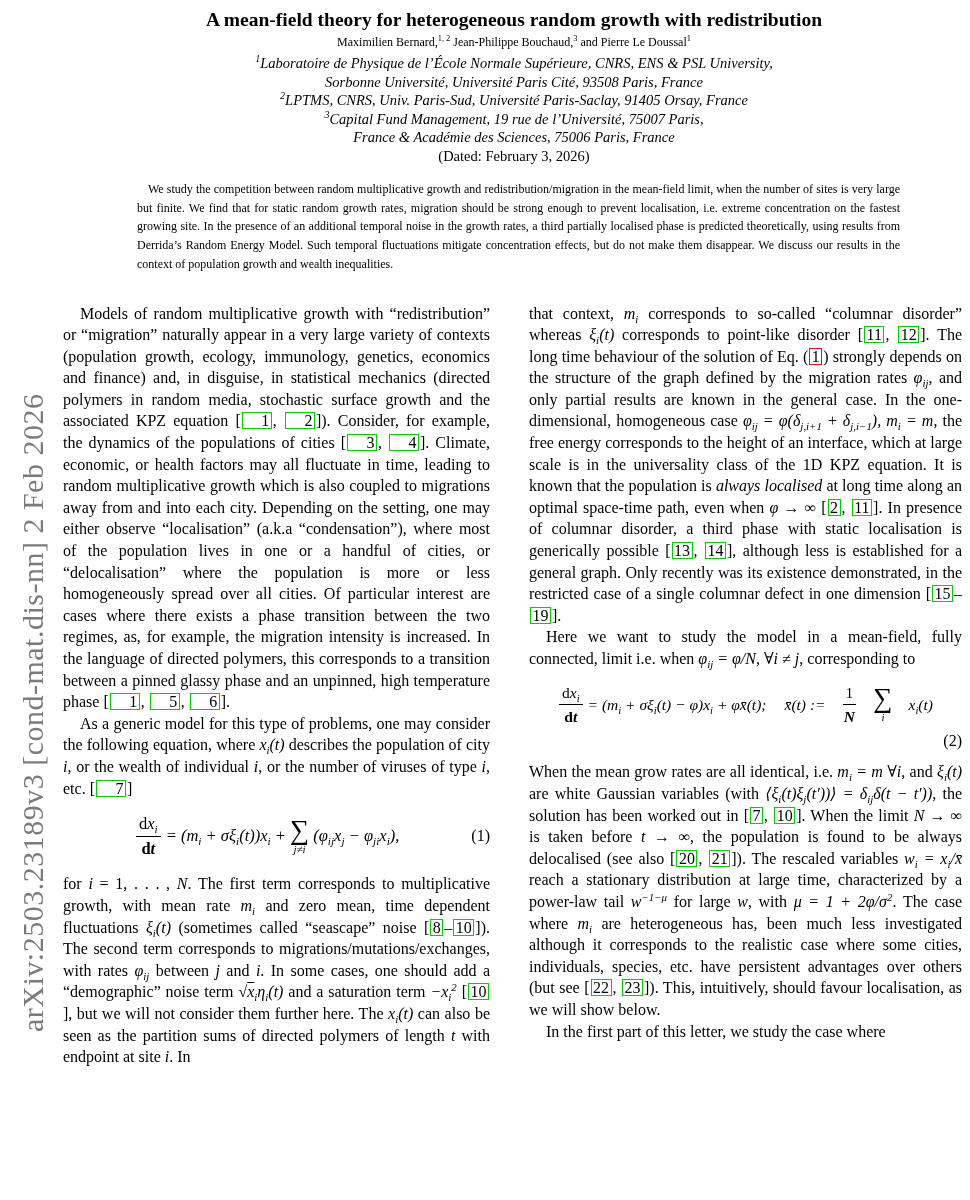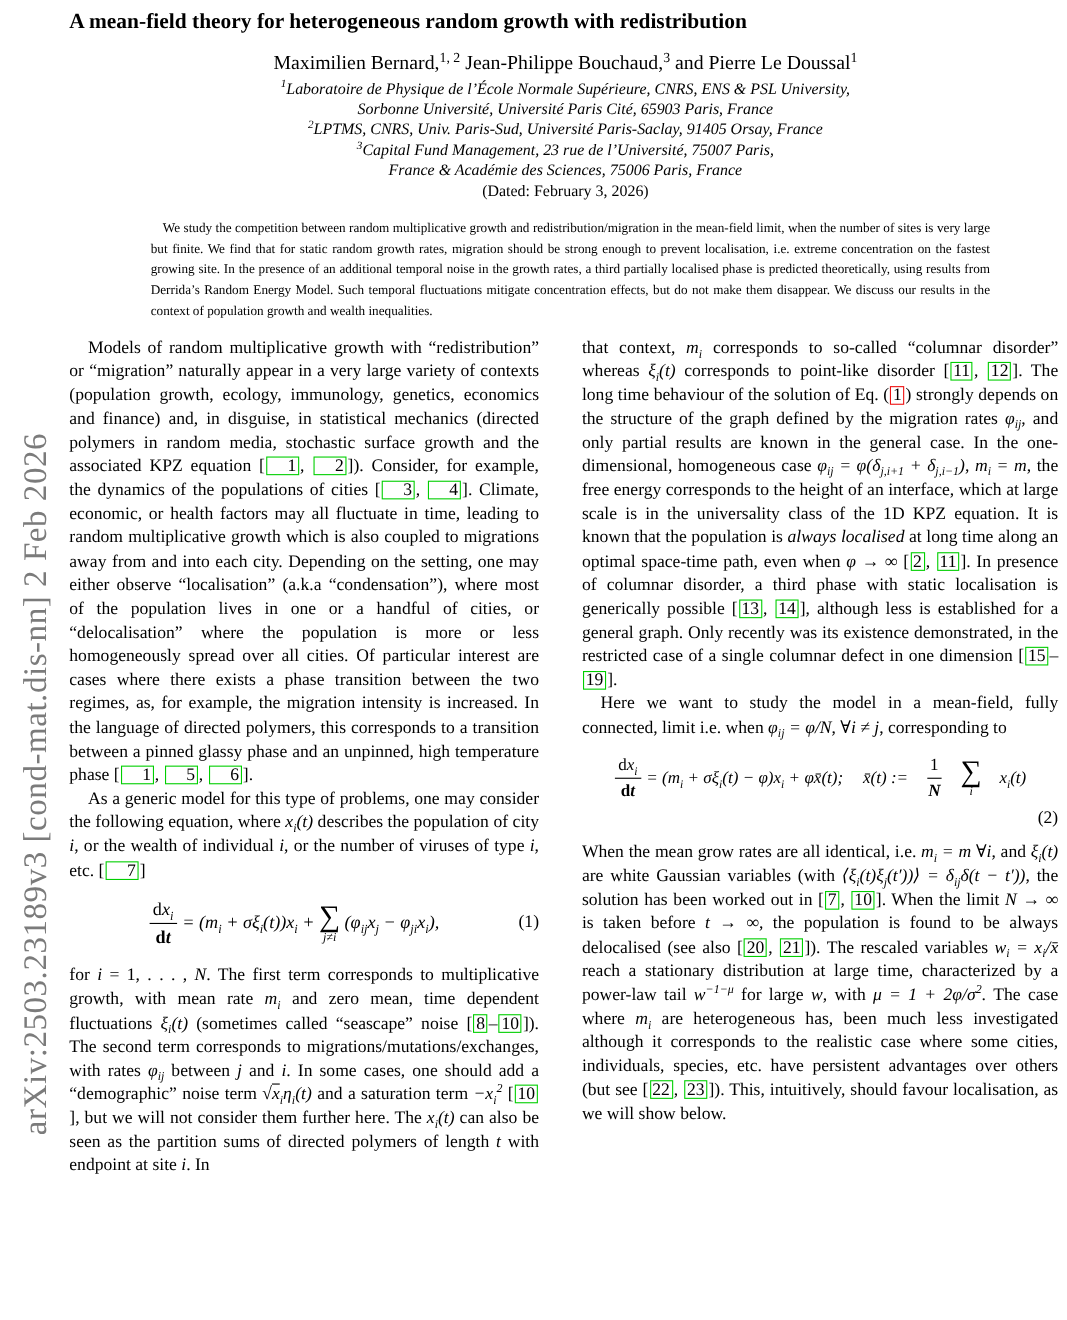--- a/index.html
+++ b/index.html
@@ -3,29 +3,29 @@
 <meta charset="utf-8">
 <style>
   html,body{margin:0;padding:0;background:#fff;}
   .page{position:relative;width:970px;height:1200px;background:#ffffff;overflow:hidden;
         font-family:"Liberation Serif","DejaVu Serif",serif;color:#000;}
   
   .sidebar{position:absolute;left:16px;top:1032px;transform:rotate(-90deg);transform-origin:0 0;
            white-space:nowrap;color:#7b7b7b;font-size:30px;letter-spacing:0.5px;}
   
   .content{position:absolute;left:63px;top:0;width:902px;}
-  .title{margin-top:9px;text-align:left;font-size:19.5px;font-weight:bold;}
-  .authors{margin-top:16px;text-align:center;font-size:18px;}
+  .title{margin-top:9px;text-align:center;font-size:19.5px;font-weight:bold;}
+  .authors{margin-top:4px;text-align:center;font-size:12px;}
   .authors sup{font-size:70%;line-height:0;}
   .affils{margin-top:4px;text-align:center;font-style:italic;font-size:14.5px;line-height:18.5px;}
   .affil-line sup{font-size:70%;line-height:0;}
   .date-line{text-align:center;font-style:normal;font-size:14.5px;line-height:18.5px;}
   .abstract{margin:15px 65px 0 74px;width:763px;text-align:justify;font-size:12px;line-height:18.7px;text-indent:11px;}
   
-  .columns{display:flex;margin-top:14px;}
+  .columns{display:flex;margin-top:29px;}
   .col{text-align:justify;font-size:16px;line-height:21.6px;}
   .col-left{width:427px;margin-right:39px;}
   .col-right{width:433px;}
   .para{text-indent:17px;margin:0;}
   .para.noindent{text-indent:0;}
   
   .math,em{font-style:italic;}
   sub,sup{line-height:0;}
   sub{font-size:68%;}
   sup{font-size:68%;}
@@ -59,23 +59,23 @@
   <div class="sidebar">arXiv:2503.23189v3  [cond-mat.dis-nn]  2 Feb 2026</div>
 
   <div class="content">
 
     <div class="title">A mean-field theory for heterogeneous random growth with redistribution</div>
 
     <div class="authors">Maximilien Bernard,<sup>1, 2</sup> Jean-Philippe Bouchaud,<sup>3</sup> and Pierre Le Doussal<sup>1</sup></div>
 
     <div class="affils">
       <div class="affil-line"><sup>1</sup><span>Laboratoire de Physique de l’École Normale Supérieure, CNRS, ENS &amp; PSL University,</span></div>
-      <div class="affil-line"><sup></sup><span>Sorbonne Université, Université Paris Cité, 65903 Paris, France</span></div>
+      <div class="affil-line"><sup></sup><span>Sorbonne Université, Université Paris Cité, 93508 Paris, France</span></div>
       <div class="affil-line"><sup>2</sup><span>LPTMS, CNRS, Univ. Paris-Sud, Université Paris-Saclay, 91405 Orsay, France</span></div>
-      <div class="affil-line"><sup>3</sup><span>Capital Fund Management, 23 rue de l’Université, 75007 Paris,</span></div>
+      <div class="affil-line"><sup>3</sup><span>Capital Fund Management, 19 rue de l’Université, 75007 Paris,</span></div>
       <div class="affil-line"><sup></sup><span>France &amp; Académie des Sciences, 75006 Paris, France</span></div>
       <div class="date-line">(Dated: February 3, 2026)</div>
     </div>
 
     <div class="abstract">We study the competition between random multiplicative growth and redistribution/migration in the mean-field limit, when the number of sites is very large but finite. We find that for static random growth rates, migration should be strong enough to prevent localisation, i.e. extreme concentration on the fastest growing site. In the presence of an additional temporal noise in the growth rates, a third partially localised phase is predicted theoretically, using results from Derrida’s Random Energy Model. Such temporal fluctuations mitigate concentration effects, but do not make them disappear. We discuss our results in the context of population growth and wealth inequalities.</div>
 
     <div class="columns">
 
       <div class="col col-left">
         <p class="para">Models of random multiplicative growth with “redistribution” or “migration” naturally appear in a very large variety of contexts (population growth, ecology, immunology, genetics, economics and finance) and, in disguise, in statistical mechanics (directed polymers in random media, stochastic surface growth and the associated KPZ equation [<span class="cbox">1</span>, <span class="cbox">2</span>]). Consider, for example, the dynamics of the populations of cities [<span class="cbox">3</span>, <span class="cbox">4</span>]. Climate, economic, or health factors may all fluctuate in time, leading to random multiplicative growth which is also coupled to migrations away from and into each city. Depending on the setting, one may either observe “localisation” (a.k.a “condensation”), where most of the population lives in one or a handful of cities, or “delocalisation” where the population is more or less homogeneously spread over all cities. Of particular interest are cases where there exists a phase transition between the two regimes, as, for example, the migration intensity is increased. In the language of directed polymers, this corresponds to a transition between a pinned glassy phase and an unpinned, high temperature phase [<span class="cbox">1</span>, <span class="cbox">5</span>, <span class="cbox">6</span>].</p>
@@ -123,17 +123,18 @@
                   <span class="limits math">i</span>
                 </span>
                 <span class="eq-chunk math">x<sub>i</sub>(t)</span>
               </span>
             </div>
           </div>
           <div class="eq-label-row">(2)</div>
         </div>
 
         <p class="para noindent">When the mean grow rates are all identical, i.e. <span class="math">m<sub>i</sub> = m</span> <span class="math">∀i</span>, and <span class="math">ξ<sub>i</sub>(t)</span> are white Gaussian variables (with <span class="math">⟨ξ<sub>i</sub>(t)ξ<sub>j</sub>(t′))⟩ = δ<sub>ij</sub>δ(t − t′))</span>, the solution has been worked out in [<span class="cbox">7</span>, <span class="cbox">10</span>]. When the limit <span class="math">N → ∞</span> is taken before <span class="math">t → ∞</span>, the population is found to be always delocalised (see also [<span class="cbox">20</span>, <span class="cbox">21</span>]). The rescaled variables <span class="math">w<sub>i</sub> = x<sub>i</sub>/x̄</span> reach a stationary distribution at large time, characterized by a power-law tail <span class="math">w<sup>−1−μ</sup></span> for large <span class="math">w</span>, with <span class="math">μ = 1 + 2φ/σ<sup>2</sup></span>. The case where <span class="math">m<sub>i</sub></span> are heterogeneous has, been much less investigated although it corresponds to the realistic case where some cities, individuals, species, etc.  have persistent advantages over others (but see [<span class="cbox">22</span>, <span class="cbox">23</span>]). This, intuitively, should favour localisation, as we will show below.</p>
+        <p class="para">In the first part of this letter, we study the case where</p>
       </div>
 
     </div>
   </div>
 </div>
 
 </body></html>

